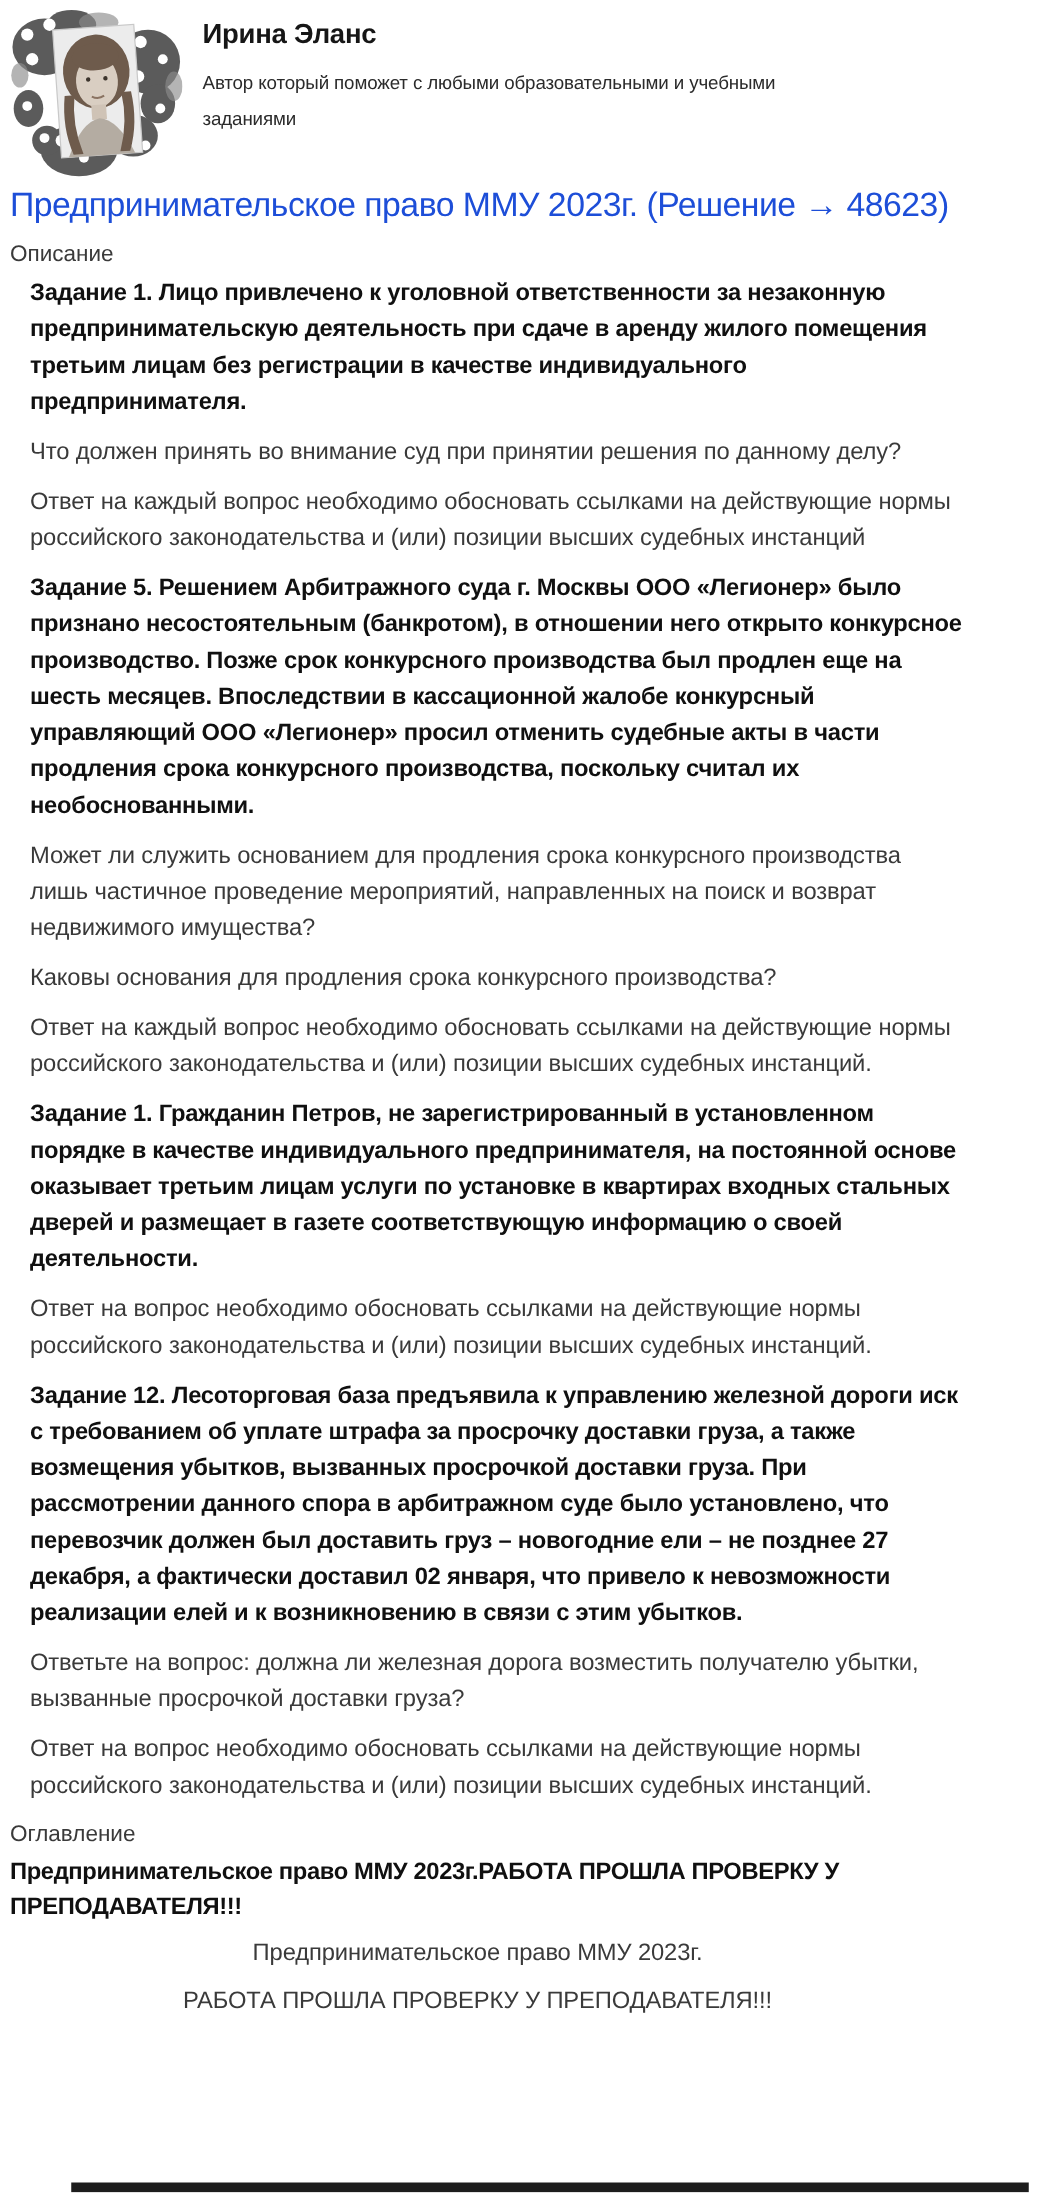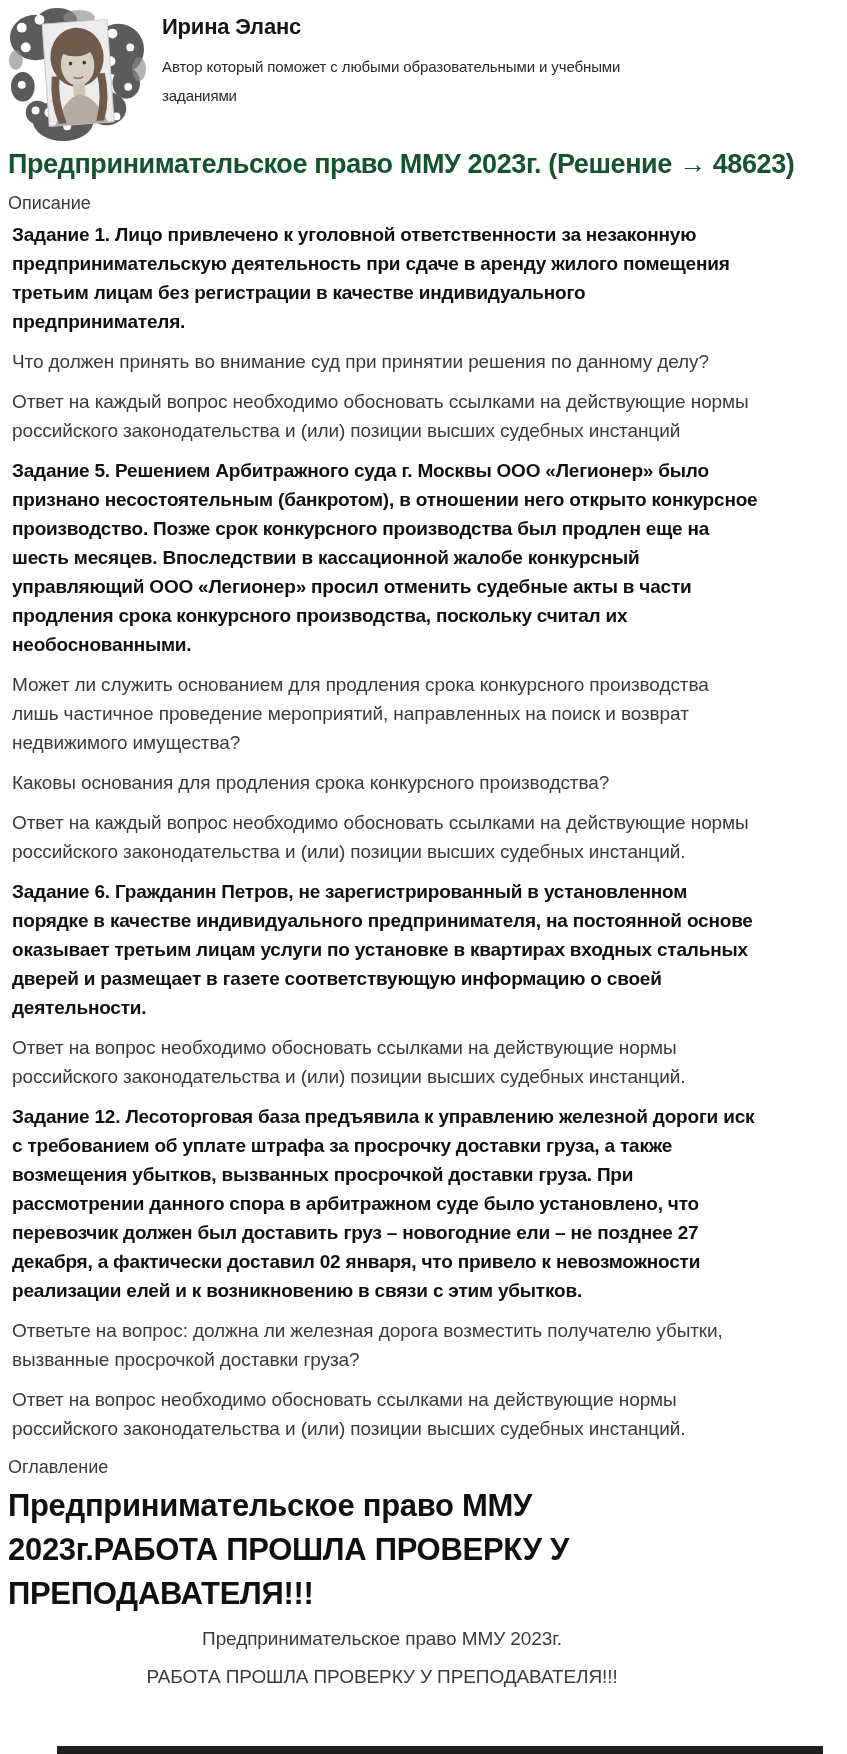--- a/index.html
+++ b/index.html
@@ -3,25 +3,25 @@
 <meta charset="utf-8">
 <style>
   html,body{margin:0;padding:0;background:#ffffff;}
   body{font-family:"Liberation Sans","DejaVu Sans",sans-serif;-webkit-font-smoothing:antialiased;}
   .page{position:relative;width:847px;height:1754px;overflow:hidden;background:#ffffff;box-sizing:border-box;padding:6px 22px 0 8px;}
   .author-header{display:flex;gap:16px;margin-bottom:2px;min-height:138px;}
   .avatar-wrap{flex:0 0 138px;width:138px;height:138px;}
   .author-meta{padding-top:6px;}
   .author-name{font-size:22px;font-weight:700;color:#161616;margin:2px 0 12px;letter-spacing:-0.2px;}
   .author-desc{font-size:15px;line-height:29px;color:#2b2b2b;max-width:530px;letter-spacing:-0.1px;}
-  .page-title{font-size:27px;line-height:36px;font-weight:700;color:#14532d;margin:0 0 8px;letter-spacing:-0.4px;}
+  .page-title{font-size:27px;line-height:36px;font-weight:400;color:#1d4ed8;margin:0 0 8px;letter-spacing:-0.4px;}
   .section-label{font-size:18px;line-height:26px;color:#3a3a3a;margin:0 0 4px;}
-  .para{font-size:19px;line-height:29px;margin:0 4px 11px;max-width:748px;color:#3a3a3a;letter-spacing:-0.1px;}
+  .para{font-size:19px;line-height:29px;margin:0 16px 11px;max-width:748px;color:#3a3a3a;letter-spacing:-0.1px;}
   .para.bold{font-weight:700;color:#101010;letter-spacing:-0.2px;}
-  .toc-heading{font-size:31px;line-height:44px;font-weight:700;color:#101010;margin:2px 0 8px;max-width:700px;letter-spacing:-0.3px;}
+  .toc-heading{font-size:19px;line-height:28px;font-weight:700;color:#101010;margin:2px 0 8px;max-width:700px;letter-spacing:-0.3px;}
   .toc-paras .para{margin:0 0 9px;text-align:center;}
   .bottom-bar{position:absolute;left:57px;width:766px;bottom:0;height:8px;background:#1d1d1d;}
 </style>
 </head>
 <body>
 
 <div class="page">
 
   <div class="author-header">
     <div class="avatar-wrap">
@@ -86,21 +86,21 @@
   <div class="section-label">Описание</div>
 
   <div>
       <p class="para bold">Задание 1. Лицо привлечено к уголовной ответственности за незаконную предпринимательскую деятельность при сдаче в аренду жилого помещения третьим лицам без регистрации в качестве индивидуального предпринимателя.</p>
       <p class="para">Что должен принять во внимание суд при принятии решения по данному делу?</p>
       <p class="para">Ответ на каждый вопрос необходимо обосновать ссылками на действующие нормы российского законодательства и (или) позиции высших судебных инстанций</p>
       <p class="para bold">Задание 5. Решением Арбитражного суда г. Москвы ООО «Легионер» было признано несостоятельным (банкротом), в отношении него открыто конкурсное производство. Позже срок конкурсного производства был продлен еще на шесть месяцев. Впоследствии в кассационной жалобе конкурсный управляющий ООО «Легионер» просил отменить судебные акты в части продления срока конкурсного производства, поскольку считал их необоснованными.</p>
       <p class="para">Может ли служить основанием для продления срока конкурсного производства лишь частичное проведение мероприятий, направленных на поиск и возврат недвижимого имущества?</p>
       <p class="para">Каковы основания для продления срока конкурсного производства?</p>
       <p class="para">Ответ на каждый вопрос необходимо обосновать ссылками на действующие нормы российского законодательства и (или) позиции высших судебных инстанций.</p>
-      <p class="para bold">Задание 6. Гражданин Петров, не зарегистрированный в установленном порядке в качестве индивидуального предпринимателя, на постоянной основе оказывает третьим лицам услуги по установке в квартирах входных стальных дверей и размещает в газете соответствующую информацию о своей деятельности.</p>
+      <p class="para bold">Задание 1. Гражданин Петров, не зарегистрированный в установленном порядке в качестве индивидуального предпринимателя, на постоянной основе оказывает третьим лицам услуги по установке в квартирах входных стальных дверей и размещает в газете соответствующую информацию о своей деятельности.</p>
       <p class="para">Ответ на вопрос необходимо обосновать ссылками на действующие нормы российского законодательства и (или) позиции высших судебных инстанций.</p>
       <p class="para bold">Задание 12. Лесоторговая база предъявила к управлению железной дороги иск с требованием об уплате штрафа за просрочку доставки груза, а также возмещения убытков, вызванных просрочкой доставки груза. При рассмотрении данного спора в арбитражном суде было установлено, что перевозчик должен был доставить груз – новогодние ели – не позднее 27 декабря, а фактически доставил 02 января, что привело к невозможности реализации елей и к возникновению в связи с этим убытков.</p>
       <p class="para">Ответьте на вопрос: должна ли железная дорога возместить получателю убытки, вызванные просрочкой доставки груза?</p>
       <p class="para">Ответ на вопрос необходимо обосновать ссылками на действующие нормы российского законодательства и (или) позиции высших судебных инстанций.</p>
     </div>
 
   <div class="section-label">Оглавление</div>
 
   <h2 class="toc-heading">Предпринимательское право ММУ 2023г.РАБОТА ПРОШЛА ПРОВЕРКУ У ПРЕПОДАВАТЕЛЯ!!!</h2>
 

